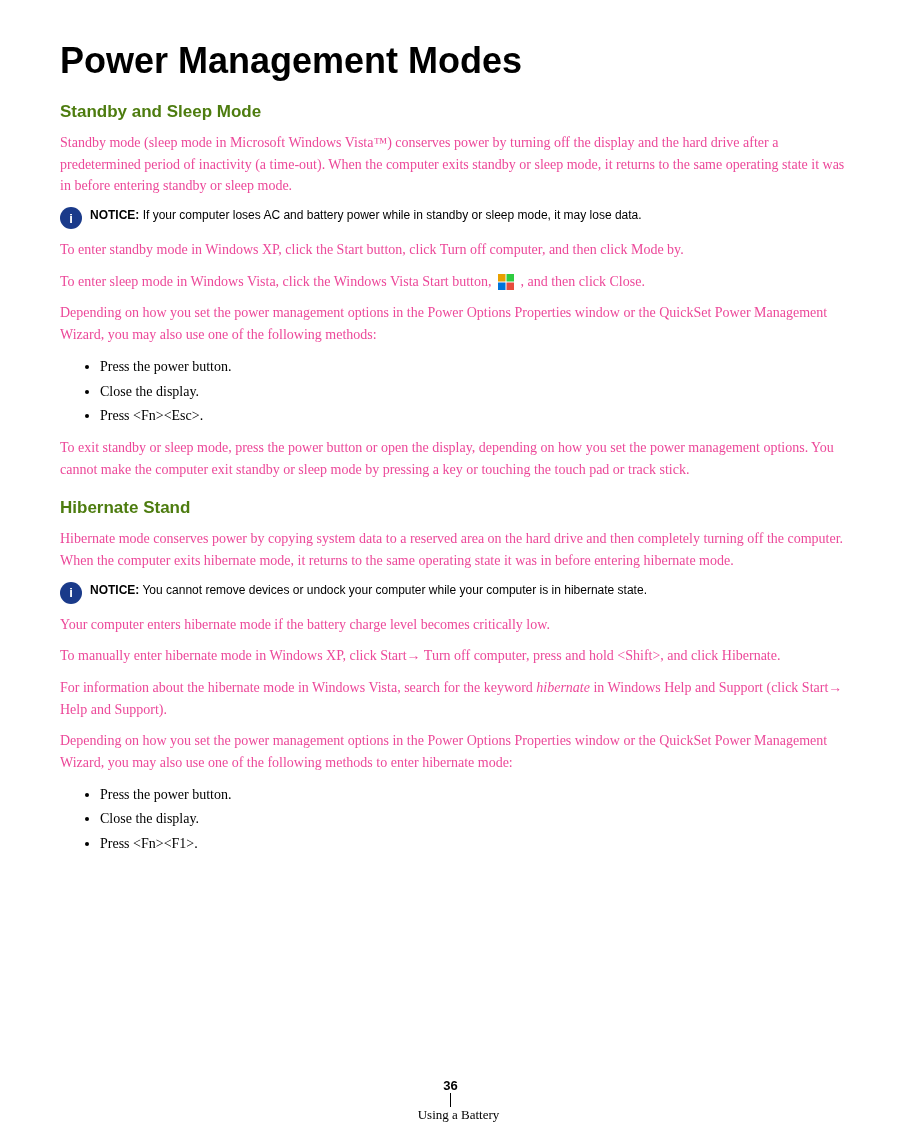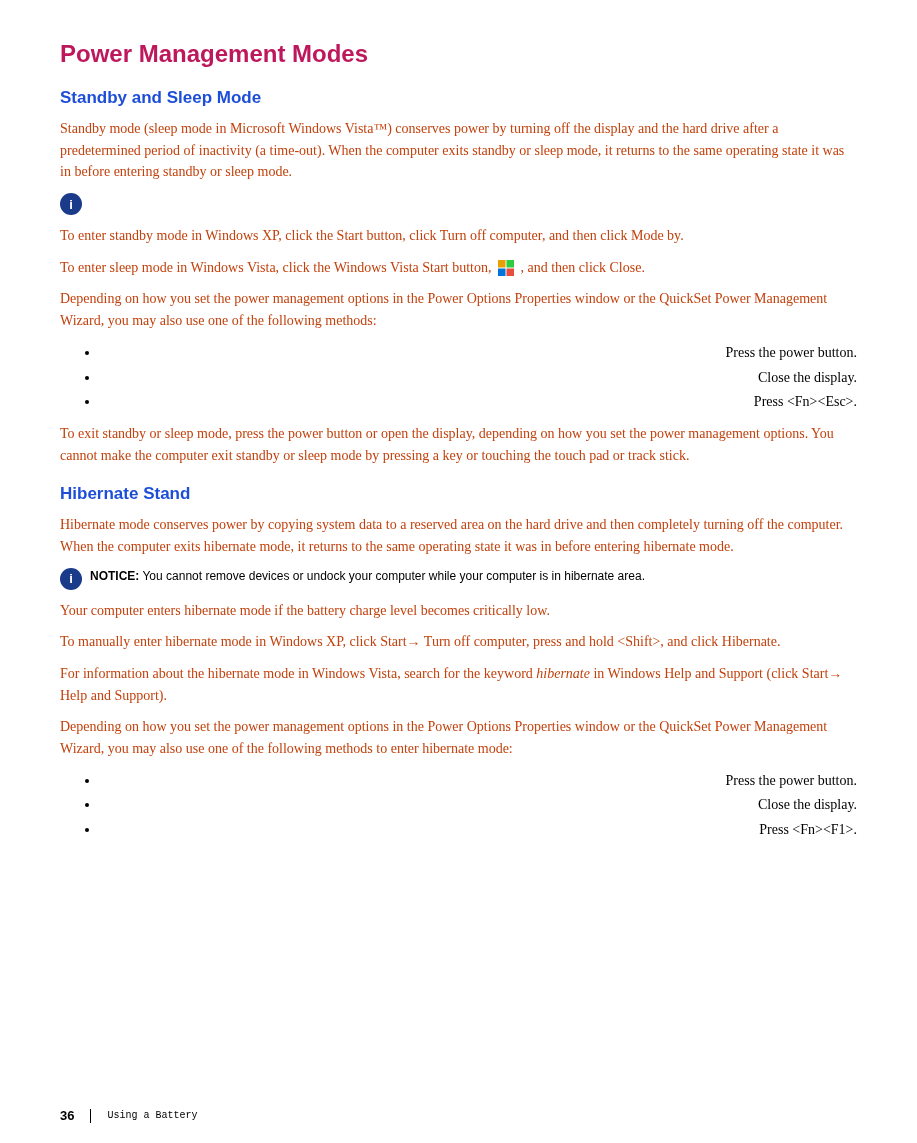--- a/index.html
+++ b/index.html
@@ -14,41 +14,41 @@
       font-size: 14px;
       color: #000000;
       width: 917px;
       min-height: 1143px;
       padding: 40px 60px 40px 60px;
       position: relative;
     }
 
     h1 {
       font-family: Arial, Helvetica, sans-serif;
-      font-size: 24px;
-      font-weight: bold;
-      color: #be185d;
+      font-size: 36px;
+      font-weight: bold;
+      color: #000000;
       margin-bottom: 20px;
       border-bottom: none;
     }
 
     h2 {
       font-family: Arial, Helvetica, sans-serif;
       font-size: 17px;
       font-weight: bold;
-      color: #1d4ed8;
+      color: #4d7c0f;
       margin-bottom: 10px;
       margin-top: 18px;
     }
 
     p {
       font-size: 14px;
       line-height: 1.55;
       margin-bottom: 10px;
-      color: #c2410c;
+      color: #ec4899;
       margin-top: 9px;
     }
 
     .notice-box {
       display: flex;
       align-items: flex-start;
       margin: 10px 0;
       gap: 8px;
     }
 
@@ -86,21 +86,20 @@
 
     ul {
       margin: 6px 0 10px 40px;
     }
 
     ul li {
       font-size: 14px;
       line-height: 1.55;
       margin-bottom: 3px;
       list-style-type: disc;
-      text-align: right;
     }
 
     .bold {
       font-weight: normal;
     }
 
     .italic {
       font-style: italic;
     }
 
@@ -120,59 +119,64 @@
     }
 
     .footer {
       position: absolute;
       bottom: 20px;
       left: 0;
       right: 0;
       display: flex;
       align-items: center;
       padding: 0 60px;
+      flex-direction: column;
     }
 
     .footer-page {
       font-family: Arial, Helvetica, sans-serif;
       font-size: 13px;
       font-weight: bold;
       color: #000000;
       margin-right: 16px;
     }
 
     .footer-separator {
       width: 1px;
       height: 14px;
       background: #000000;
       margin-right: 16px;
     }
 
     .footer-text {
-      font-family: Liberation Mono, monospace;
-      font-size: 10px;
+      font-family: Liberation Serif, serif;
+      font-size: 13px;
       color: #000000;
     }
 
     .arrow {
       font-family: Arial, sans-serif;
     }
   </style>
 </head>
 <body>
 
 <h1>Power Management Modes</h1>
 
 <h2>Standby and Sleep Mode</h2>
 
 <p>Standby mode (sleep mode in Microsoft Windows Vista™) conserves power by turning off the display and the hard drive after a predetermined period of inactivity (a time-out). When the computer exits standby or sleep mode, it returns to the same operating state it was in before entering standby or sleep mode.</p>
 
 <div class="notice-box">
   <div class="notice-icon">
     <span class="notice-icon-inner">i</span>
+  </div>
+  <div class="notice-text">
+    <span class="notice-label">NOTICE:</span>
+    <span> </span><span>If your computer loses AC and battery power while in standby or sleep mode, it may lose data.</span>
   </div>
 </div>
 
 <p>To enter standby mode in Windows XP, click the <span class="bold">Start</span> button, click <span class="bold">Turn off computer</span>, and then click <span class="bold">Mode by</span>.</p>
 
 <p>To enter sleep mode in Windows Vista, click the Windows Vista Start button,
   <span class="windows-icon">
     <svg viewBox="0 0 18 18" xmlns="http://www.w3.org/2000/svg">
       <rect x="1" y="1" width="7.5" height="7.5" fill="#e8a000"></rect>
       <rect x="9.5" y="1" width="7.5" height="7.5" fill="#2ecc40"></rect>
@@ -195,21 +199,21 @@
 <h2>Hibernate Stand</h2>
 
 <p>Hibernate mode conserves power by copying system data to a reserved area on the hard drive and then completely turning off the computer. When the computer exits hibernate mode, it returns to the same operating state it was in before entering hibernate mode.</p>
 
 <div class="notice-box">
   <div class="notice-icon">
     <span class="notice-icon-inner">i</span>
   </div>
   <div class="notice-text">
     <span class="notice-label">NOTICE:</span>
-    <span> </span><span>You cannot remove devices or undock your computer while your computer is in hibernate area.</span>
+    <span> </span><span>You cannot remove devices or undock your computer while your computer is in hibernate state.</span>
   </div>
 </div>
 
 <p>Your computer enters hibernate mode if the battery charge level becomes critically low.</p>
 
 <p>To manually enter hibernate mode in Windows XP, click <span class="bold">Start<span class="arrow">→</span> Turn off computer</span>, press and hold &lt;Shift&gt;, and click <span class="bold">Hibernate</span>.</p>
 
 <p>For information about the hibernate mode in Windows Vista, search for the keyword <span class="italic">hibernate</span> in Windows Help and Support (click <span class="bold">Start<span class="arrow">→</span> Help and Support</span>).</p>
 
 <p>Depending on how you set the power management options in the <span class="bold">Power Options Properties</span> window or the QuickSet Power Management Wizard, you may also use one of the following methods to enter hibernate mode:</p>

